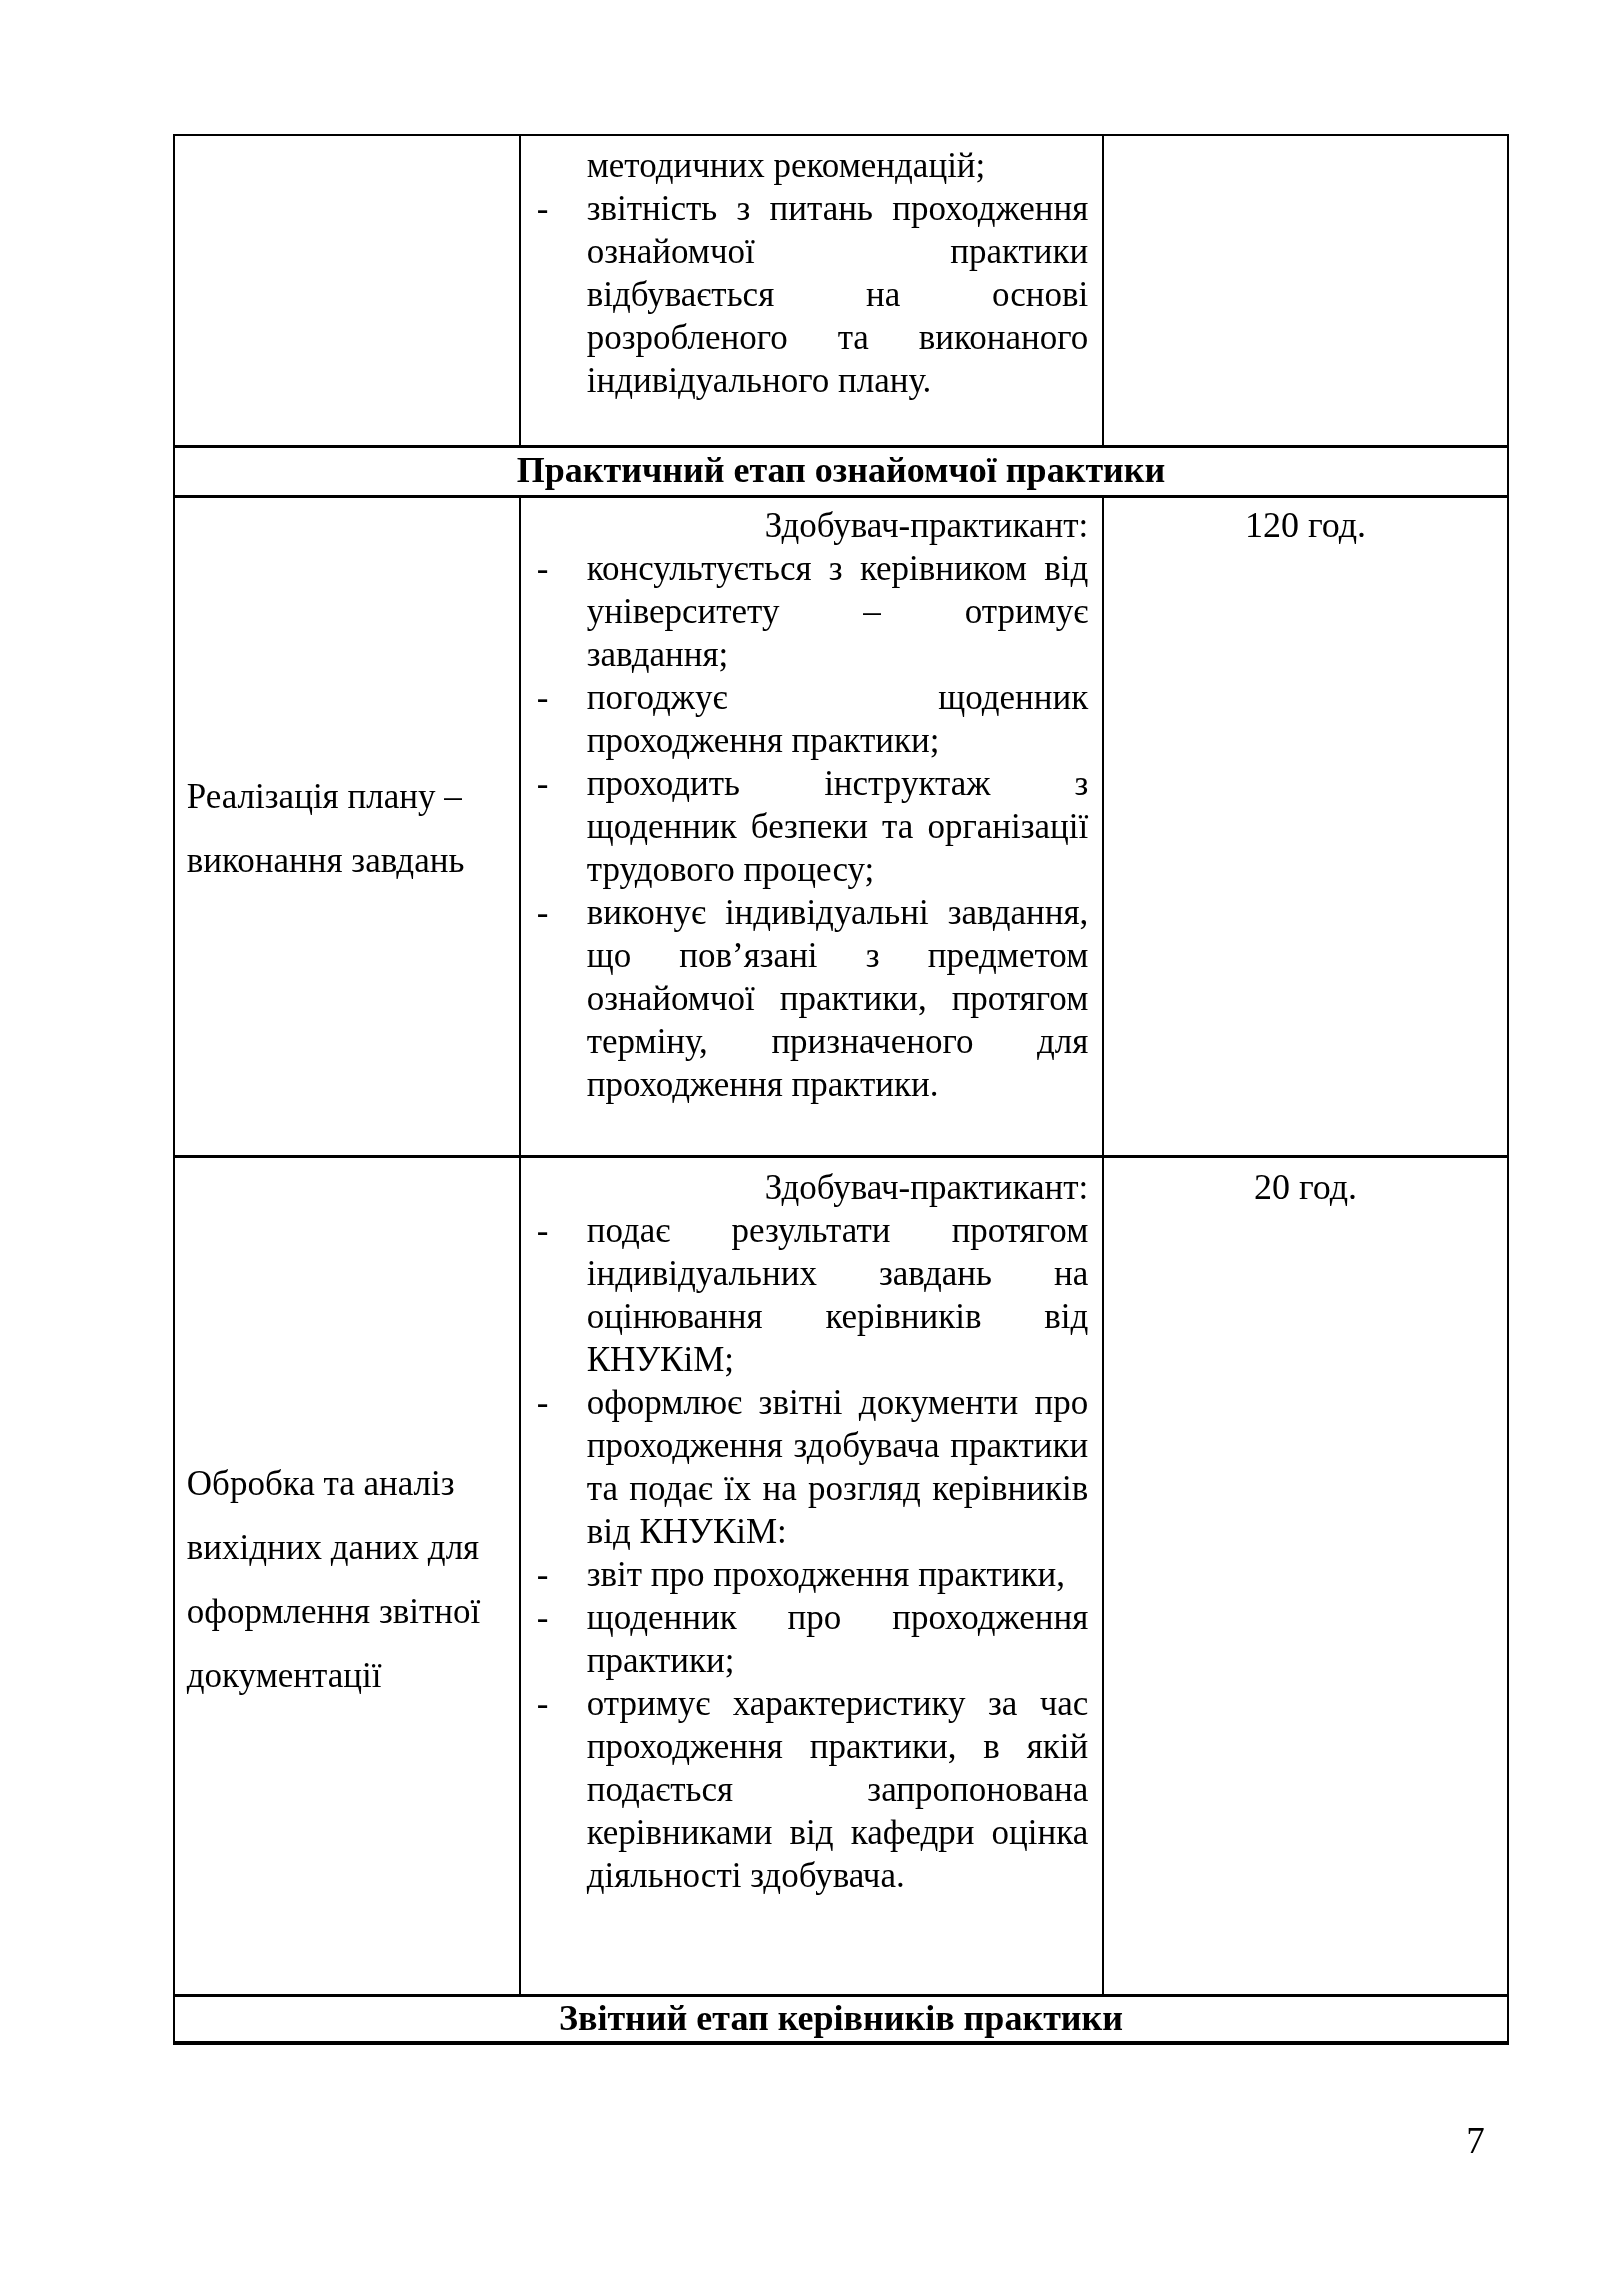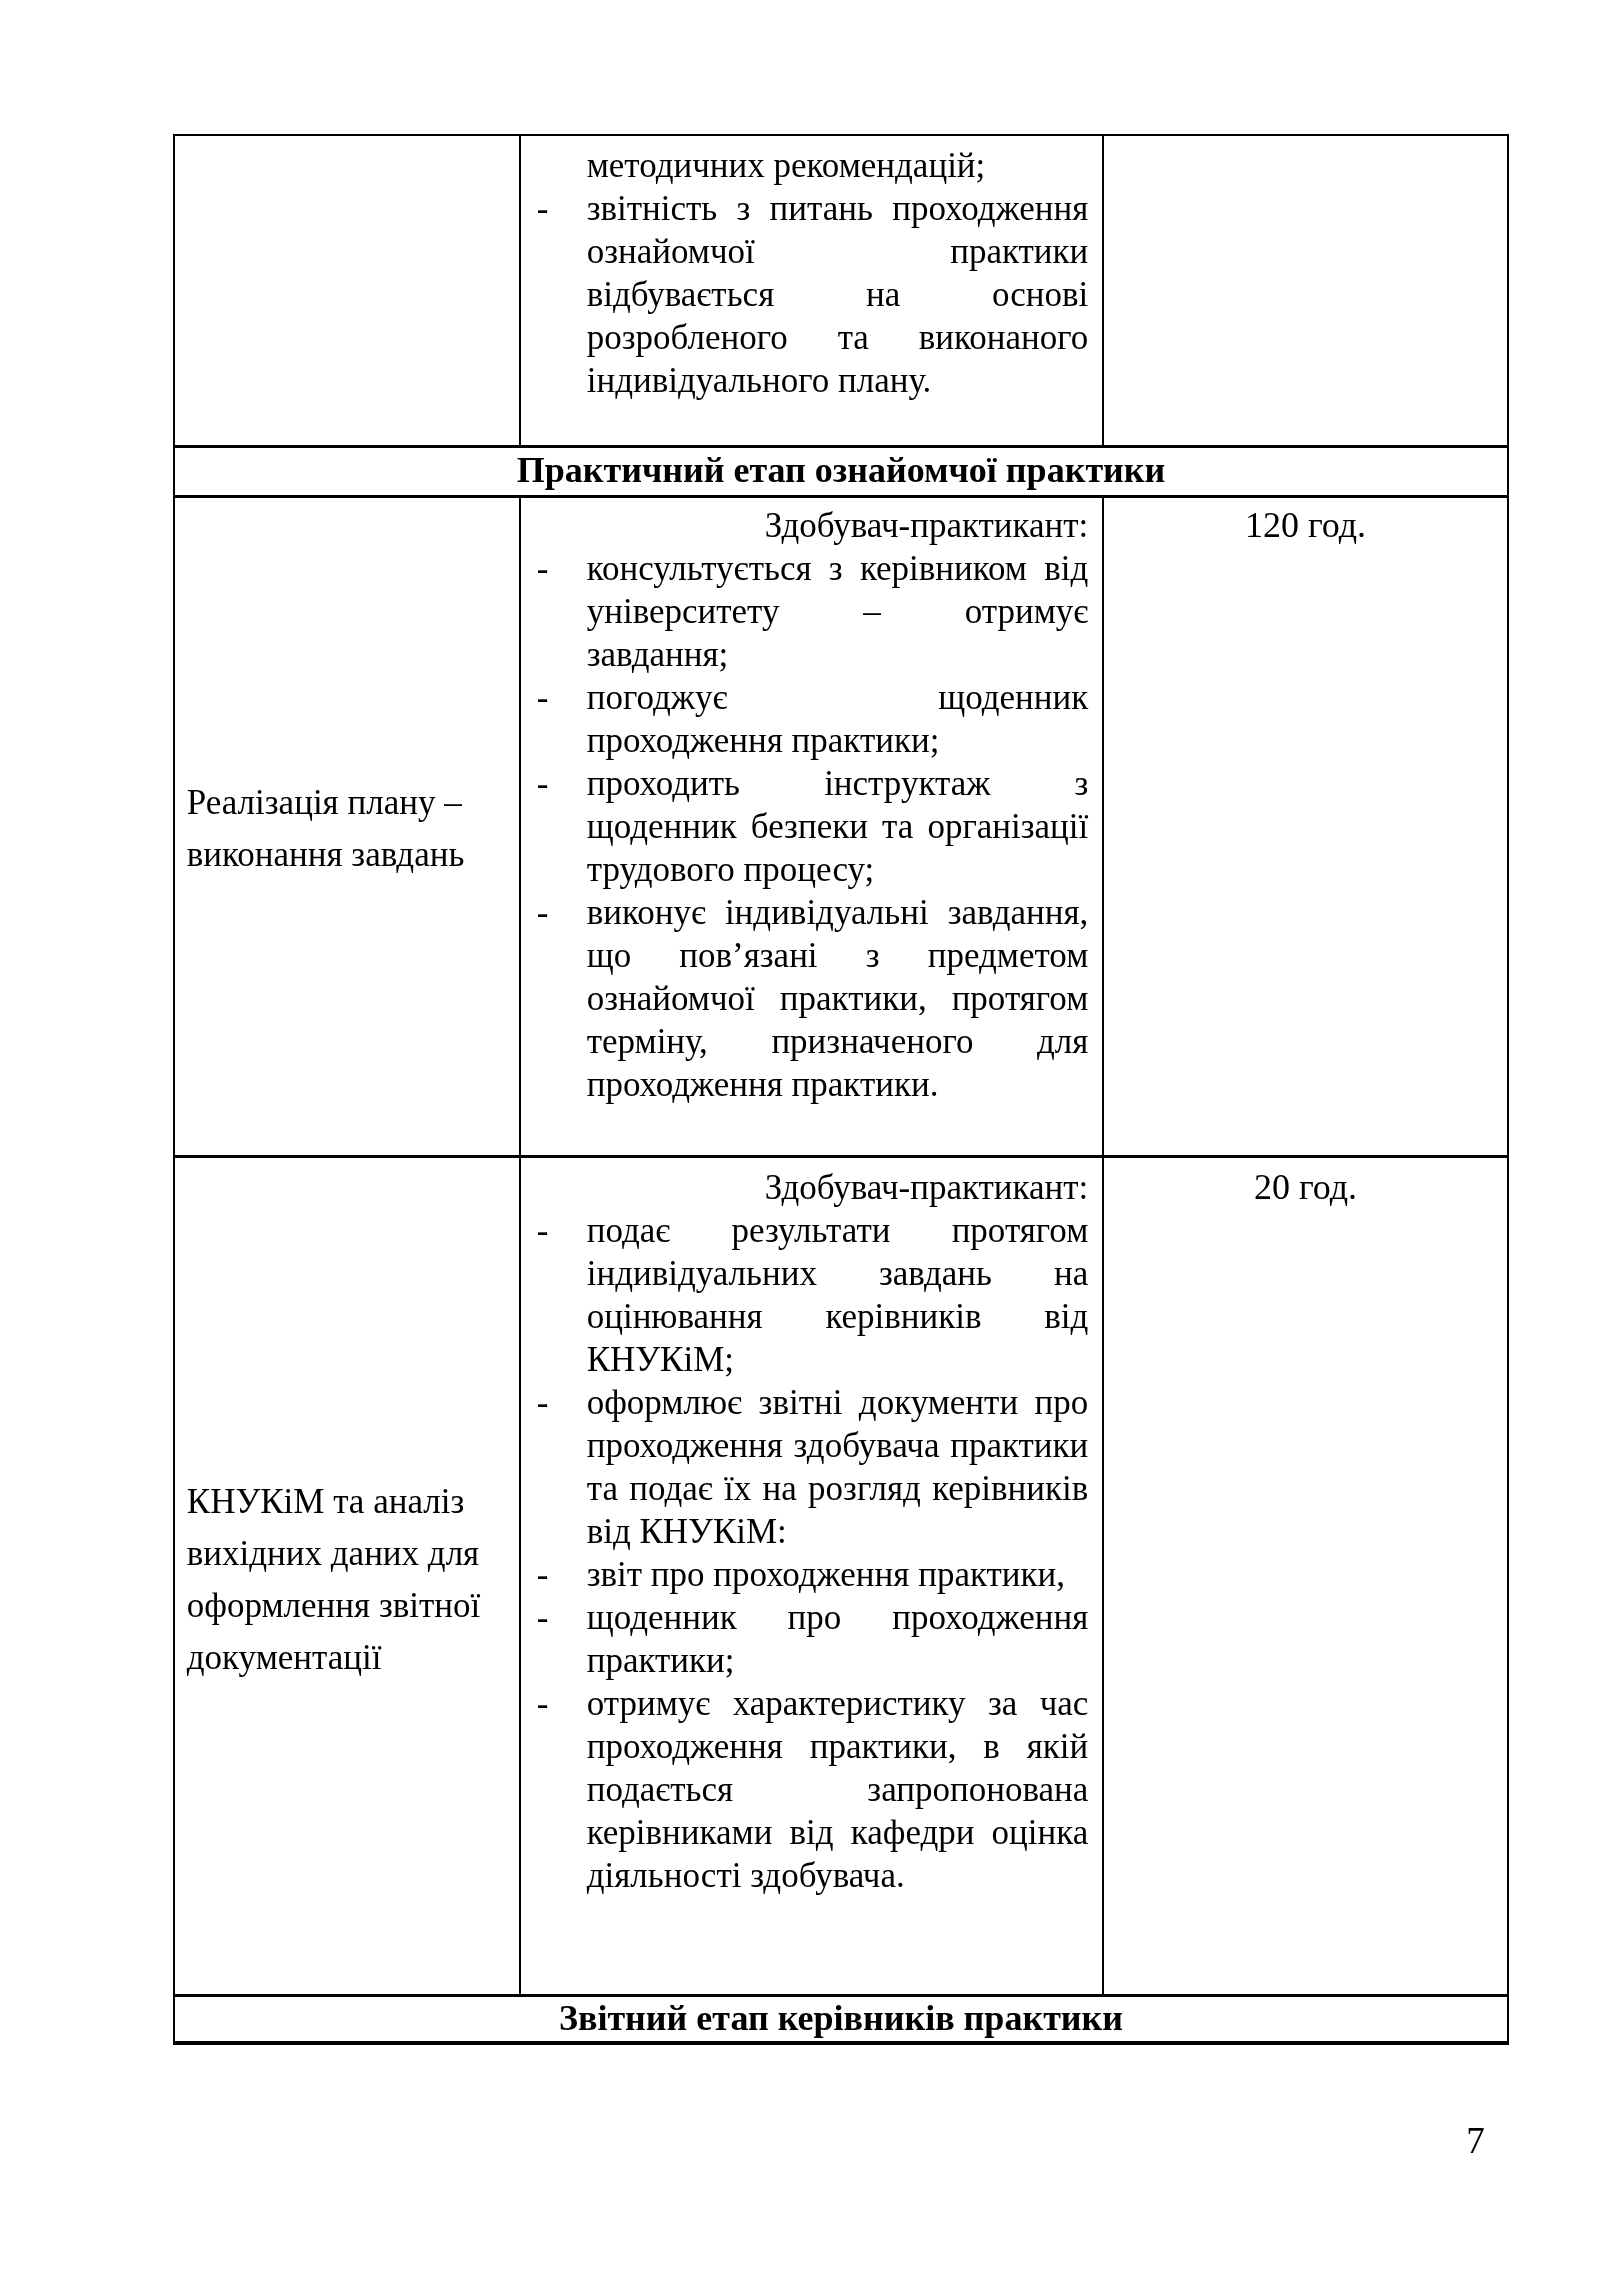--- a/index.html
+++ b/index.html
@@ -42,21 +42,21 @@
   .r3 .box { height: 836px; padding: 7.8px 13.7px 0 13.7px; }
   .r4 .box { height: 87px;  padding: 3.9px 13.7px 0 13.7px; }
 
   
   .stage .box {
     display: flex;
     flex-direction: column;
     justify-content: center;
     padding-left: 11.8px;
     padding-right: 13px;
-    line-height: 52px;
+    line-height: 64px;
     text-align: left;
   }
 
   
   .intro { text-indent: 27.4px; text-align: right; }
   .cont  { padding-left: 52px; text-align: left; }
   .bullet {
     position: relative;
     padding-left: 52px;
     text-align: justify;
@@ -159,21 +159,21 @@
           </div>
         </div>
       </td>
       <td class="hours">
         <div class="box">120 год.</div>
       </td>
     </tr>
 
     <tr class="bodyrow r3 sep-top">
       <td class="stage">
-        <div class="box">КНУКіМ та аналіз вихідних даних для оформлення звітної документації</div>
+        <div class="box">Обробка та аналіз вихідних даних для оформлення звітної документації</div>
       </td>
       <td class="activity">
         <div class="box">
           <div class="intro">Здобувач-практикант:</div>
           <div class="bullet">
             <span class="dash">-</span>
             <span>подає результати протягом індивідуальних завдань на оцінювання керівників від КНУКіМ;</span>
           </div>
           <div class="bullet">
             <span class="dash">-</span>

